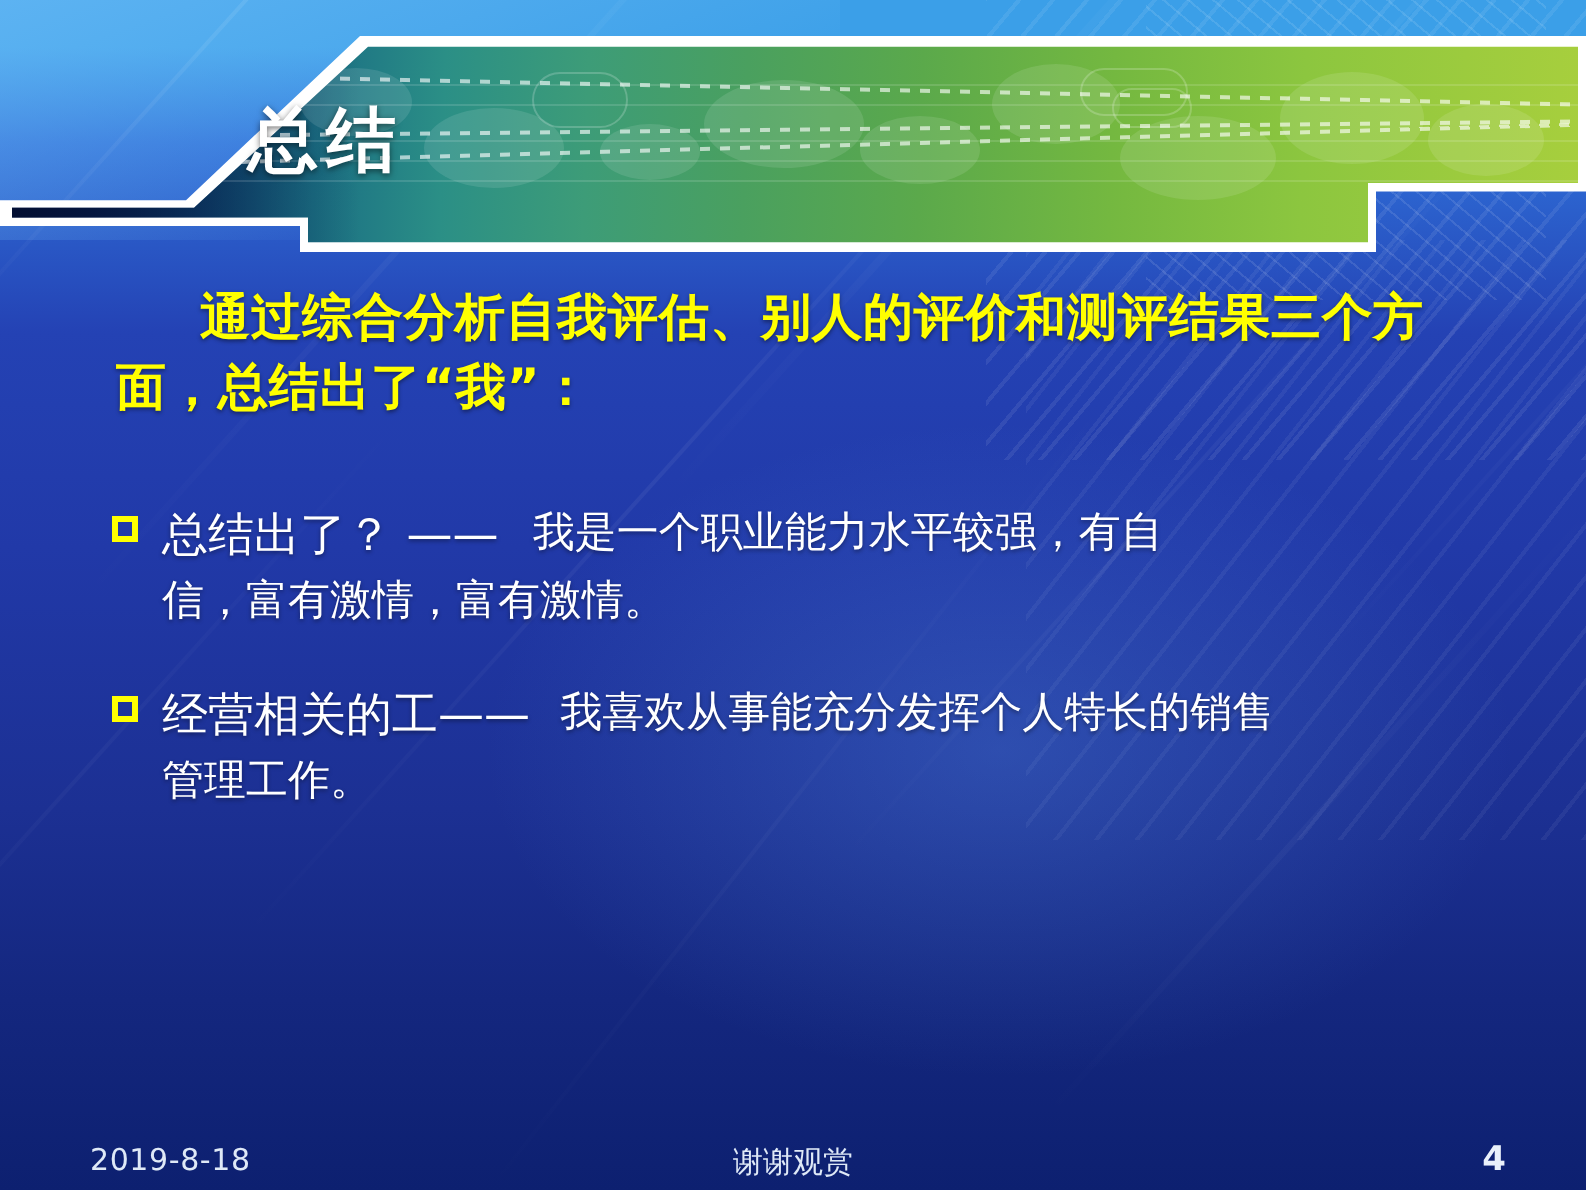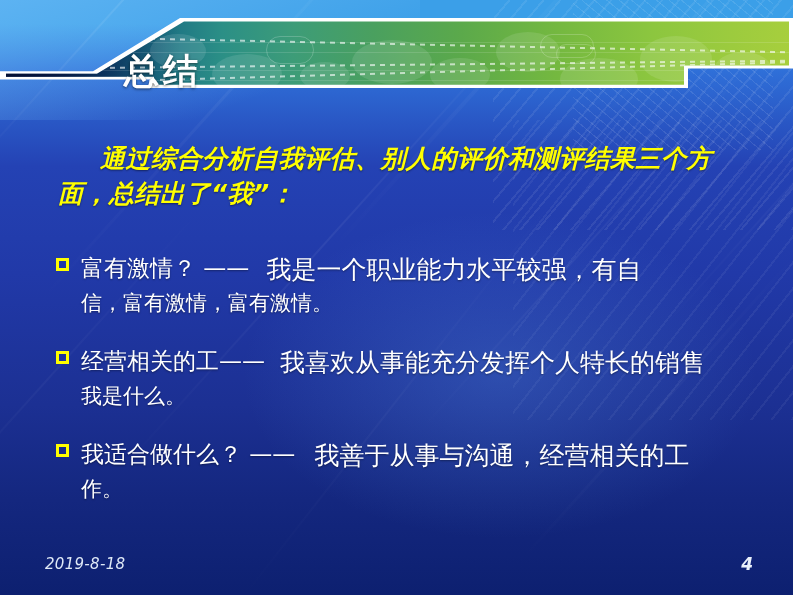--- a/index.html
+++ b/index.html
@@ -84,21 +84,21 @@
     left: 240px; top: 210px;
     width: 520px; height: 330px;
     background: radial-gradient(ellipse at center, rgba(90,150,235,.28), rgba(90,150,235,0) 70%);
     pointer-events:none;
   }
 
   
   .banner-wrap {
     position: absolute;
     left: 0; top: 18px;
-    width: 793px; height: 70px;
+    width: 793px; height: 108px;
   }
   .banner-white {
     position: absolute;
     inset: 0;
     background: #ffffff;
     -webkit-clip-path: polygon(0 76%, 93px 76%, 180px 0, 793px 0, 793px 72%, 688px 72%, 688px 100%, 150px 100%, 150px 88%, 0 88%);
     clip-path: polygon(0 76%, 93px 76%, 180px 0, 793px 0, 793px 72%, 688px 72%, 688px 100%, 150px 100%, 150px 88%, 0 88%);
   }
   .banner-fill {
     position: absolute;
@@ -164,21 +164,20 @@
     left: 58px;
     top: 142px;
     width: 680px;
     color: #ffff00;
     font-size: 25px;
     font-weight: bold;
     line-height: 1.38;
     letter-spacing: .5px;
     text-indent: 42px;
     text-shadow: 0 1px 2px rgba(0,0,0,.45);
-    font-style: italic;
   }
 
   .bullets {
     position: absolute;
     left: 56px;
     top: 252px;
     width: 690px;
   }
   .bullet {
     position: relative;
@@ -200,21 +199,21 @@
     color: #ffffff;
     font-size: 23px;
     line-height: 1.42;
     vertical-align: top;
     text-shadow: 0 1px 2px rgba(0,0,0,.4);
     white-space: nowrap;
   }
   .bullet .body {
     display: inline;
     color: #ffffff;
-    font-size: 25px;
+    font-size: 21px;
     line-height: 1.42;
     text-shadow: 0 1px 2px rgba(0,0,0,.4);
     margin-top: 15px;
   }
   .bullet .wrap {
     margin-left: 25px;
     color: #ffffff;
     font-size: 21px;
     line-height: 1.5;
     text-shadow: 0 1px 2px rgba(0,0,0,.4);
@@ -224,23 +223,22 @@
   .b1-cont { margin-left: 277px; }
   .b2-body { margin-left: 10px; }
   .b2-cont { margin-left: 262px; }
   .b3-body { margin-left: 14px; }
   .b3-cont { margin-left: 295px; }
 
   
   .footer {
     position: absolute;
     left: 0; right: 0;
-    bottom: 16px;
+    bottom: 0;
     height: 24px;
-    font-style: italic;
   }
   .footer .date {
     position: absolute;
     left: 45px; top: 0;
     color: #dfe9f7;
     font-size: 15px;
     letter-spacing: .3px;
   }
   .footer .center {
     position: absolute;
@@ -307,39 +305,34 @@
     </div>
     <div class="banner-title">总结</div>
   </div>
 
   <div class="lead">通过综合分析自我评估、别人的评价和测评结果三个方面，总结出了“我”：</div>
 
   <div class="bullets">
 
     <div class="bullet b1">
       <span class="marker"></span>
-      <span class="head">富有激情？ ——</span>
+      <span class="head">总结出了？ ——</span>
       <span class="body b1-body">我是一个职业能力水平较强，有自</span>
       <div class="wrap b1-cont">信，富有激情，富有激情。</div>
     </div>
 
     <div class="bullet b2">
       <span class="marker"></span>
       <span class="head">经营相关的工——</span>
       <span class="body b2-body">我喜欢从事能充分发挥个人特长的销售</span>
-      <div class="wrap b2-cont">我是什么。</div>
+      <div class="wrap b2-cont">管理工作。</div>
     </div>
 
-    <div class="bullet b3">
-      <span class="marker"></span>
-      <span class="head">我适合做什么？ ——</span>
-      <span class="body b3-body">我善于从事与沟通，经营相关的工</span>
-      <div class="wrap b3-cont">作。</div>
-    </div>
 
   </div>
 
   <div class="footer">
     <div class="date">2019-8-18</div>
+    <div class="center">谢谢观赏</div>
     <div class="page">4</div>
   </div>
 
 </div>
 
 </body></html>

